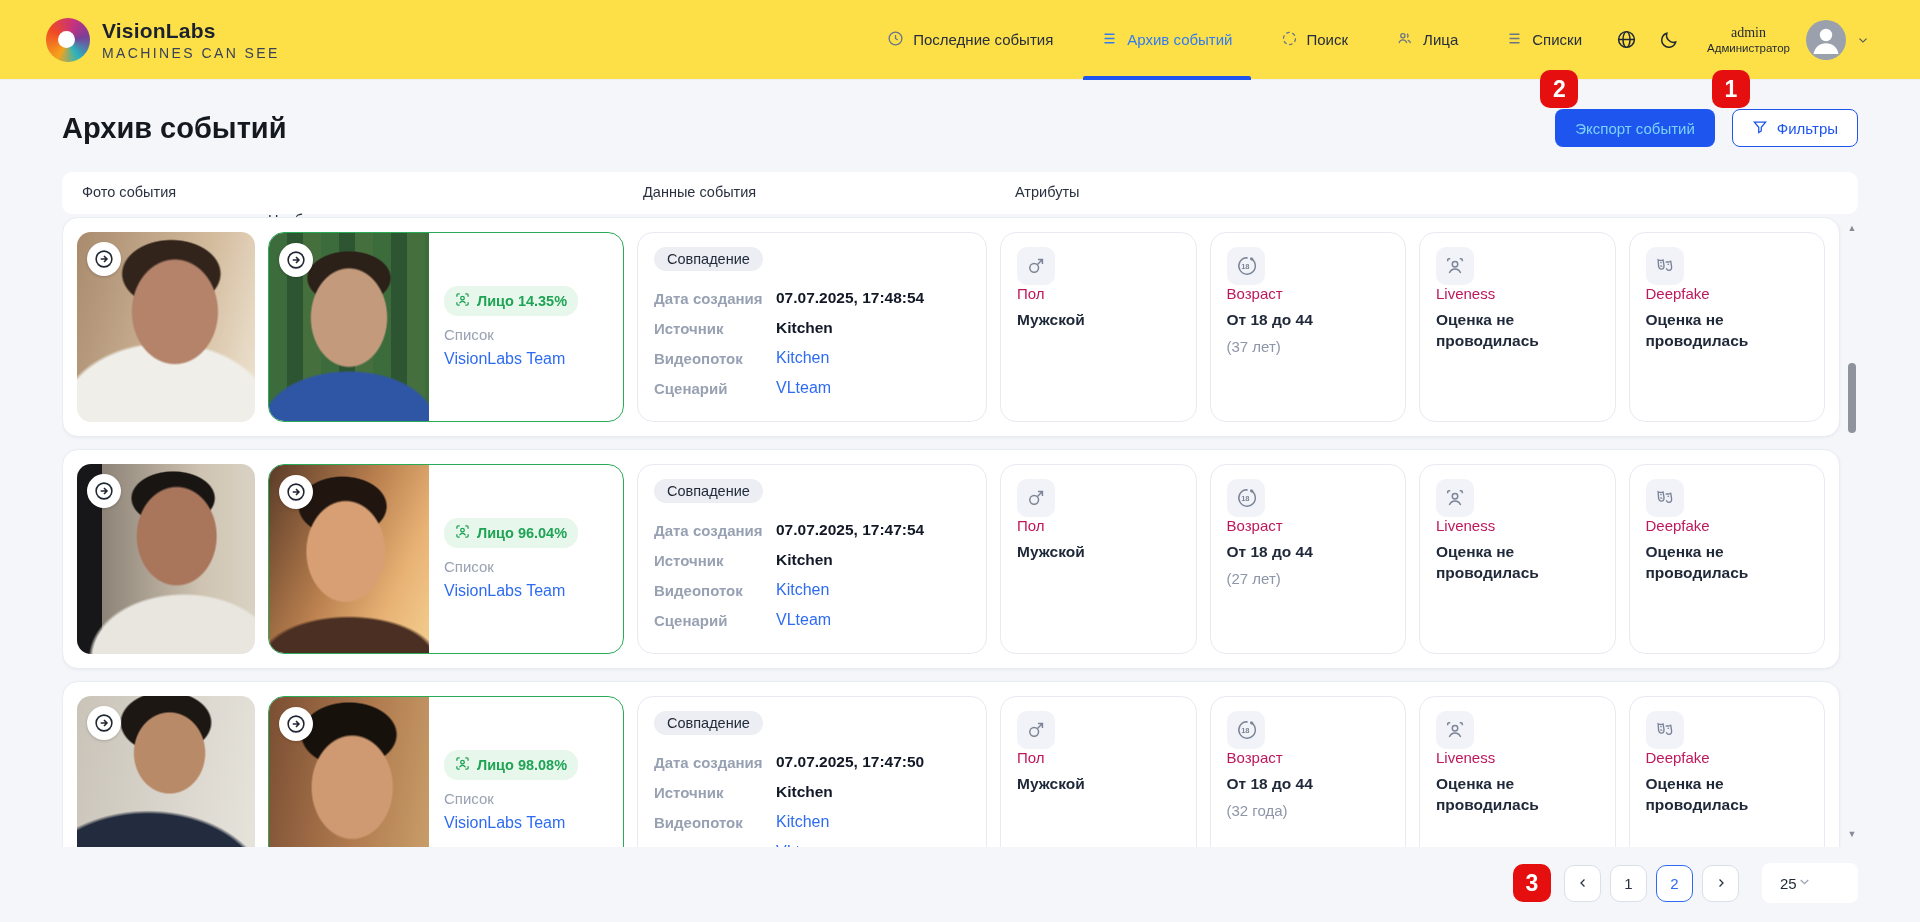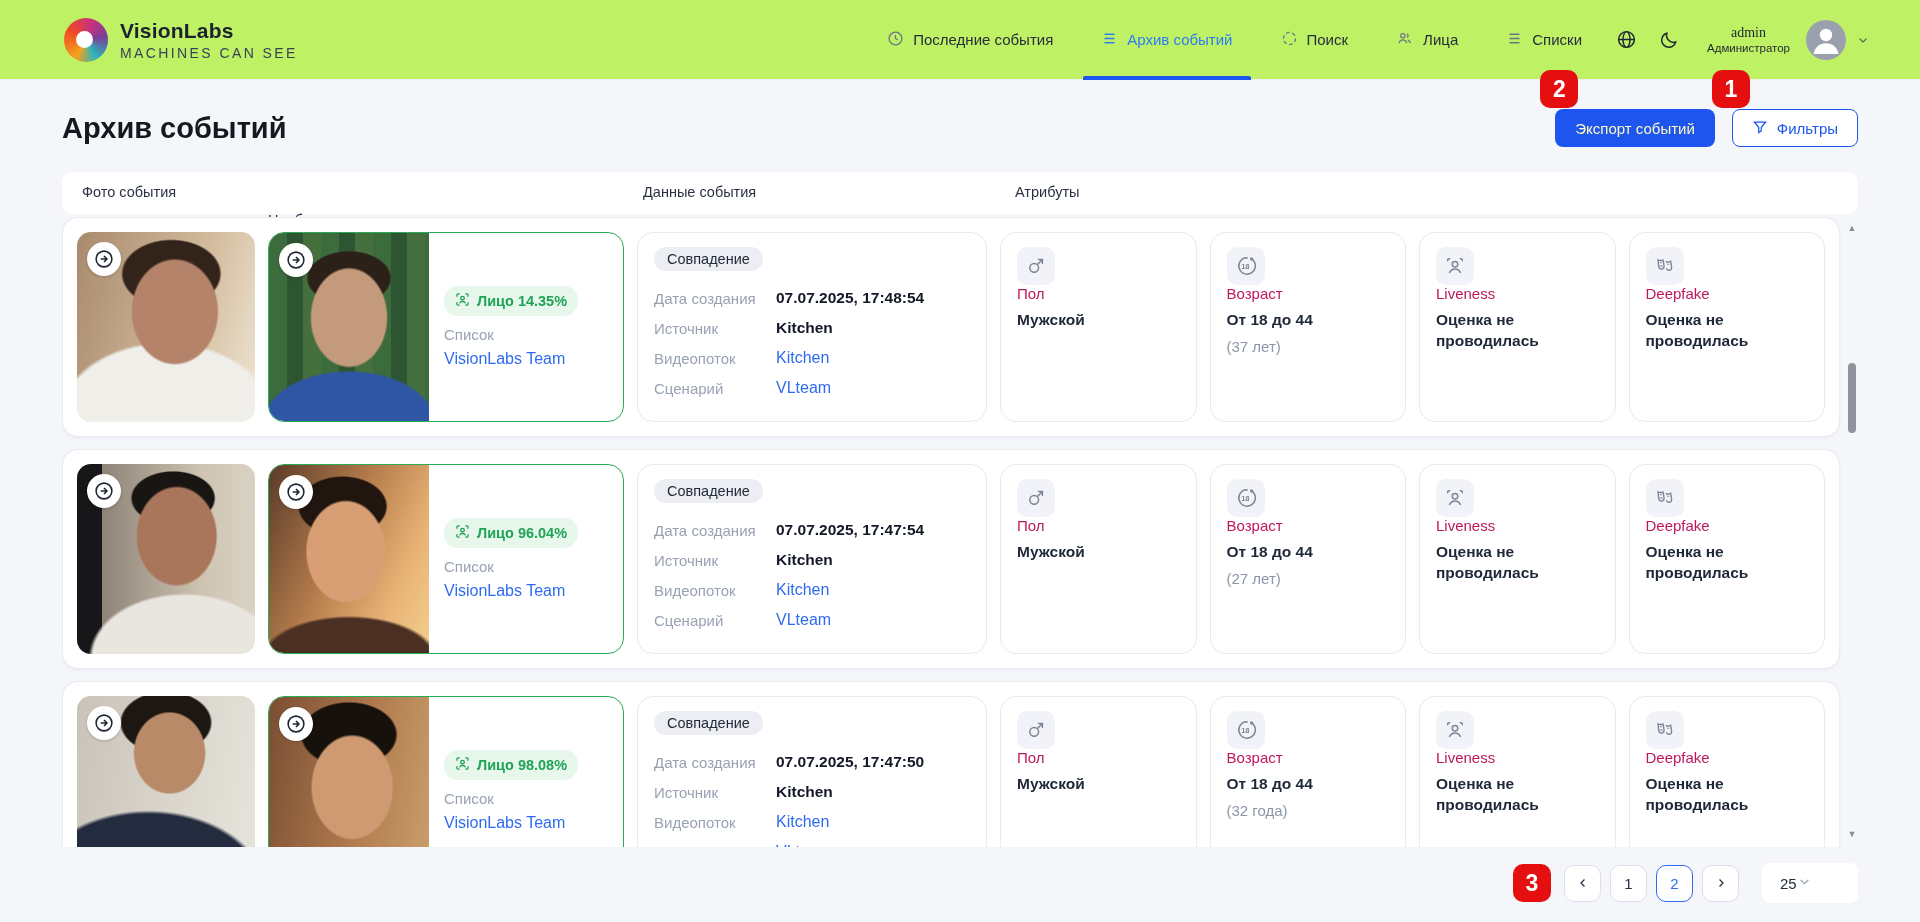--- a/index.html
+++ b/index.html
@@ -3,22 +3,22 @@
 <meta charset="utf-8">
 <style>
   * { margin:0; padding:0; box-sizing:border-box; }
   html,body { width:1920px; height:922px; overflow:hidden; }
   body {
     font-family:"Liberation Sans","DejaVu Sans",sans-serif;
     background:#f5f6fa; color:#1e2534; font-size:15px;
   }
   
   header {
-    height:80px; background:#bef264; display:flex; align-items:center;
-    padding:0 50px 0 64px; border-bottom:1px solid #edeff4; position:relative; z-index:2;
+    height:80px; background:#fde047; display:flex; align-items:center;
+    padding:0 50px 0 46px; border-bottom:1px solid #edeff4; position:relative; z-index:2;
   }
   .logo { display:flex; align-items:center; gap:12px; }
   .logo-mark { width:44px; height:44px; border-radius:50%;
     background:conic-gradient(from 210deg,#f6a21c,#ef4a25 90deg,#c63180 170deg,#7a3f98 230deg,#2ab5bc 300deg,#f6a21c);
     position:relative; }
   .logo-mark::after { content:""; position:absolute; width:17px; height:17px; border-radius:50%;
     background:#fff; left:12px; top:13px; }
   .brand-name { font-size:21px; font-weight:700; color:#1c2130; letter-spacing:.2px; }
   .brand-tagline { font-size:14px; letter-spacing:2.4px; color:#39415a; margin-top:2px; }
   nav { display:flex; align-items:center; gap:48px; margin-left:auto; }
@@ -43,21 +43,21 @@
   h1 { font-size:29px; font-weight:700; color:#14181f; }
   .toggle-wrap { display:flex; align-items:center; gap:12px; margin-left:26px; }
   .toggle { width:42px; height:23px; border-radius:12px; background:#1d55ee; position:relative; cursor:pointer; }
   .toggle::after { content:""; position:absolute; width:17px; height:17px; border-radius:50%;
     background:#fff; right:3px; top:3px; }
   .toggle-label { font-size:15px; color:#262d3d; }
   .actions { margin-left:auto; display:flex; gap:17px; }
   .btn-wrap { position:relative; }
   .btn { height:38px; border-radius:8px; font-size:15px; display:flex; align-items:center;
     padding:0 19px; cursor:pointer; border:1px solid transparent; white-space:nowrap; }
-  .btn-primary { background:#1d55ee; color:#fef9c3; }
+  .btn-primary { background:#1d55ee; color:#7dd3fc; }
   .btn-outline { background:#fff; color:#1d55ee; border-color:#1d55ee; gap:9px; }
   .btn-outline svg { stroke:#1d55ee; }
   .som-badge { position:absolute; width:38px; height:38px; border-radius:10px; background:#e60f0f;
     color:#fff; font-size:23px; font-weight:700; display:flex; align-items:center; justify-content:center;
     top:-39px; z-index:5; }
   .som-export { left:-15px; } .som-filters { left:-20px; }
   
   .table-head { margin-top:16px; height:42px; background:#fff; border-radius:10px;
     position:relative; width:1796px; font-size:14.5px; color:#2a3140; }
   .table-head span { position:absolute; top:12px; }
@@ -78,21 +78,21 @@
   .match-badge { display:inline-flex; align-items:center; gap:7px; background:#e7f7ec; color:#1fa355;
     font-size:14.5px; font-weight:600; border-radius:14px; padding:6px 11px; align-self:flex-start; }
   .match-badge svg { stroke:#1fa355; }
   .match-list-label { color:#98a1b2; font-size:15px; margin-top:3px; }
   .match-list-name { color:#2e6bf2; font-size:16px; cursor:pointer; text-decoration:none; }
   .data-card { width:350px; height:190px; border:1px solid #e7eaf1; border-radius:16px; padding:14px 16px; flex:none; }
   .tag { display:inline-block; background:#eceef3; color:#222b3a; font-size:14.5px;
     border-radius:14px; padding:4px 13px; }
   .fields { margin-top:12px; }
   .field { display:flex; height:30px; align-items:center; }
-  .flabel { width:122px; color:#98a1b2; flex:none; }
+  .flabel { width:122px; color:#98a1b2; flex:none;font-weight:bold; }
   .fvalue { color:#121826; font-weight:700; font-size:15.5px; }
   .fvalue.link { color:#2e6bf2; font-weight:400; font-size:16px; cursor:pointer; }
   .attr-card { flex:1; height:190px; border:1px solid #e7eaf1; border-radius:16px; padding:14px 16px; min-width:0; }
   .attr-chip { width:38px; height:38px; border-radius:10px; background:#f1f3f8;
     display:flex; align-items:center; justify-content:center; }
   .attr-chip svg { stroke:#7b8496; }
   .alabel { color:#be185d; margin-top:0; font-size:15px; }
   .avalue { color:#1f2838; font-weight:700; font-size:15.5px; margin-top:8px; line-height:1.35; }
   .anote { color:#8d96a8; font-size:15px; margin-top:7px; }
   .anote:empty { display:none; }

